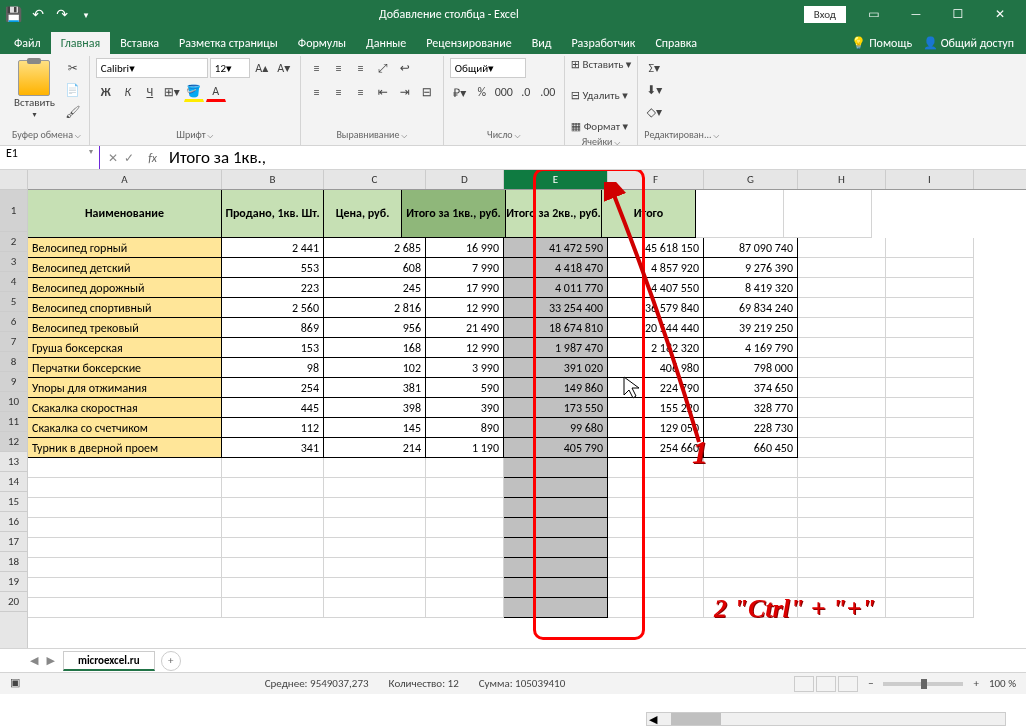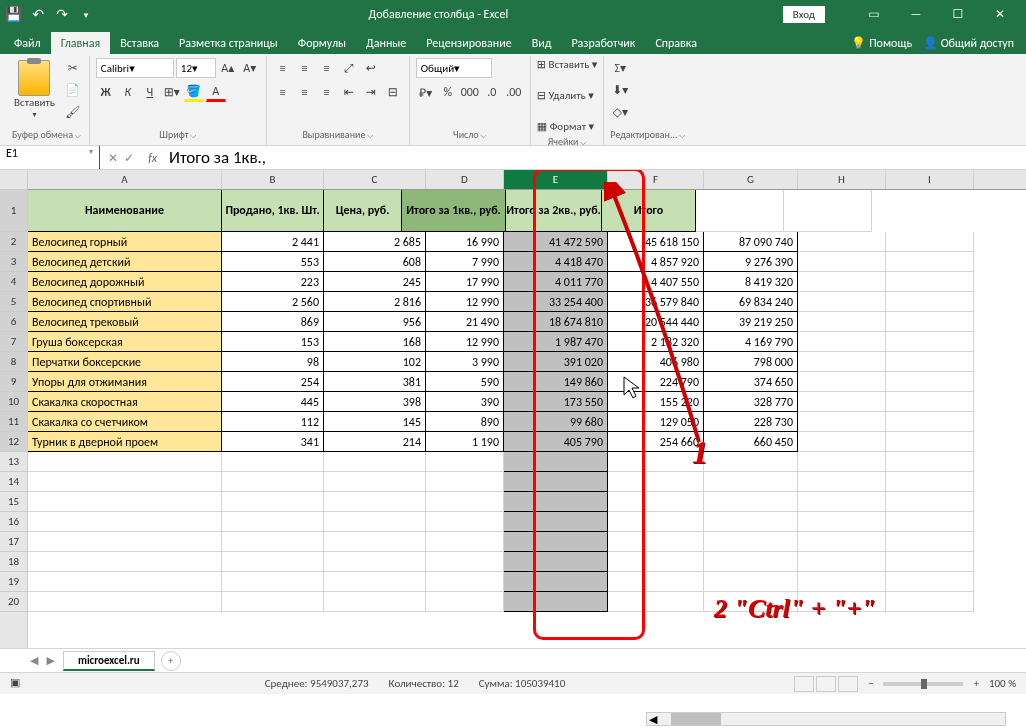--- a/index.html
+++ b/index.html
@@ -2,21 +2,21 @@
 <html><head>
 <meta charset="utf-8">
 <style>
 *{box-sizing:border-box;margin:0;padding:0;font-family:'Segoe UI',Calibri,Arial,sans-serif;user-select:none}
 body{background:#fff;width:1026px;height:728px;overflow:hidden;font-size:12px;position:relative}
 .titlebar{height:28px;background:#217346;display:flex;align-items:center;color:#fff;padding:0 6px}
 .qat{display:flex;gap:8px;align-items:center}
 .qat-icon{width:16px;height:16px;display:flex;align-items:center;justify-content:center;color:#fff;font-size:14px}
 .title-center{flex:1;text-align:center;font-size:12px}
 .title-right{display:flex;gap:2px;align-items:center}
-.login-btn{background:#fff;color:#333;padding:2px 10px;font-size:11px;margin-right:27px}
+.login-btn{background:#fff;color:#333;padding:2px 10px;font-size:11px;margin-right:6px}
 .win-btn{width:40px;height:24px;display:flex;align-items:center;justify-content:center;font-size:12px}
 .menubar{height:26px;background:#217346;display:flex;align-items:flex-end;padding:0 4px}
 .menu-item{padding:4px 10px;color:#fff;font-size:12px;cursor:pointer}
 .menu-item.active{background:#f3f3f3;color:#217346}
 .menu-help{margin-left:auto;display:flex;gap:4px;color:#fff;font-size:12px;padding:4px 8px}
 .ribbon{height:92px;background:#f3f3f3;border-bottom:1px solid #d4d4d4;display:flex;padding:2px 4px 0}
 .rgroup{display:flex;flex-direction:column;border-right:1px solid #d4d4d4;padding:2px 6px;position:relative}
 .rgroup-body{display:flex;align-items:flex-start;gap:4px;flex:1}
 .rgroup-label{text-align:center;font-size:10px;color:#666;padding:2px 0;white-space:nowrap}
 .rgroup-label::after{content:" ⌵";font-size:8px}
@@ -38,21 +38,21 @@
 .corner{height:20px;border-bottom:1px solid #ccc;background:#e6e6e6}
 .row-hdr{height:20px;border-bottom:1px solid #ccc;text-align:center;font-size:11px;color:#333;display:flex;align-items:center;justify-content:center}
 .row-hdr.tall{height:42px}
 .row-hdr.sel{background:#d2d2d2}
 .grid-main{flex:1;overflow:hidden;position:relative}
 .col-headers{height:20px;display:flex;background:#e6e6e6;border-bottom:1px solid #999}
 .col-hdr{border-right:1px solid #ccc;text-align:center;font-size:11px;color:#333;display:flex;align-items:center;justify-content:center}
 .col-hdr.sel{background:#0f7b41;color:#fff}
 .data-rows{}
 .data-row{display:flex;height:20px}
-.data-row.hdr{height:42px}
+.data-row.hdr{height:48px}
 .cell{border-right:1px solid #000;border-bottom:1px solid #000;padding:0 4px;font-size:12px;display:flex;align-items:center;white-space:nowrap;overflow:hidden}
 .cell.empty{border-right:1px solid #d4d4d4;border-bottom:1px solid #d4d4d4}
 .hdr-cell{background:#c6e0b4;font-weight:bold;text-align:center;justify-content:center;line-height:1.2}
 .name-cell{background:#ffe699}
 .num{justify-content:flex-end}
 .selcol{background:#c0c0c0}
 .selcol.hdr-cell{background:#8fb77a}
 .wA{width:194px}.wB{width:102px}.wC{width:102px}.wD{width:78px}.wE{width:104px}.wF{width:96px}.wG{width:94px}.wH{width:88px}.wI{width:88px}
 .red-box{position:absolute;border:3px solid #ff0000;border-radius:10px;top:-2px;left:505px;width:112px;height:472px;pointer-events:none;z-index:5}
 .annotation1{position:absolute;top:264px;left:664px;color:#d00;font:italic bold 32px 'Comic Sans MS',cursive;text-shadow:1px 1px 0 #800;z-index:6}
@@ -123,21 +123,21 @@
         <div class="small-btn">✂</div>
         <div class="small-btn">📄</div>
         <div class="small-btn">🖌</div>
       </div>
     </div>
     <div class="rgroup-label">Буфер обмена</div>
   </div>
   <div class="rgroup">
     <div class="rgroup-body stack" style="gap:4px">
       <div class="inline-row">
-        <div class="font-sel" style="width:78px"><span>Calibri</span> ▾</div>
+        <div class="font-sel" style="width:112px"><span>Calibri</span> ▾</div>
         <div class="font-sel" style="width:40px"><span>12</span> ▾</div>
         <div class="small-btn">A▴</div>
         <div class="small-btn">A▾</div>
       </div>
       <div class="inline-row">
         <div class="small-btn" style="font-weight:bold">Ж</div>
         <div class="small-btn" style="font-style:italic">К</div>
         <div class="small-btn" style="text-decoration:underline">Ч</div>
         <div class="small-btn">⊞▾</div>
         <div class="small-btn" style="border-bottom:3px solid #ffeb00">🪣</div>

